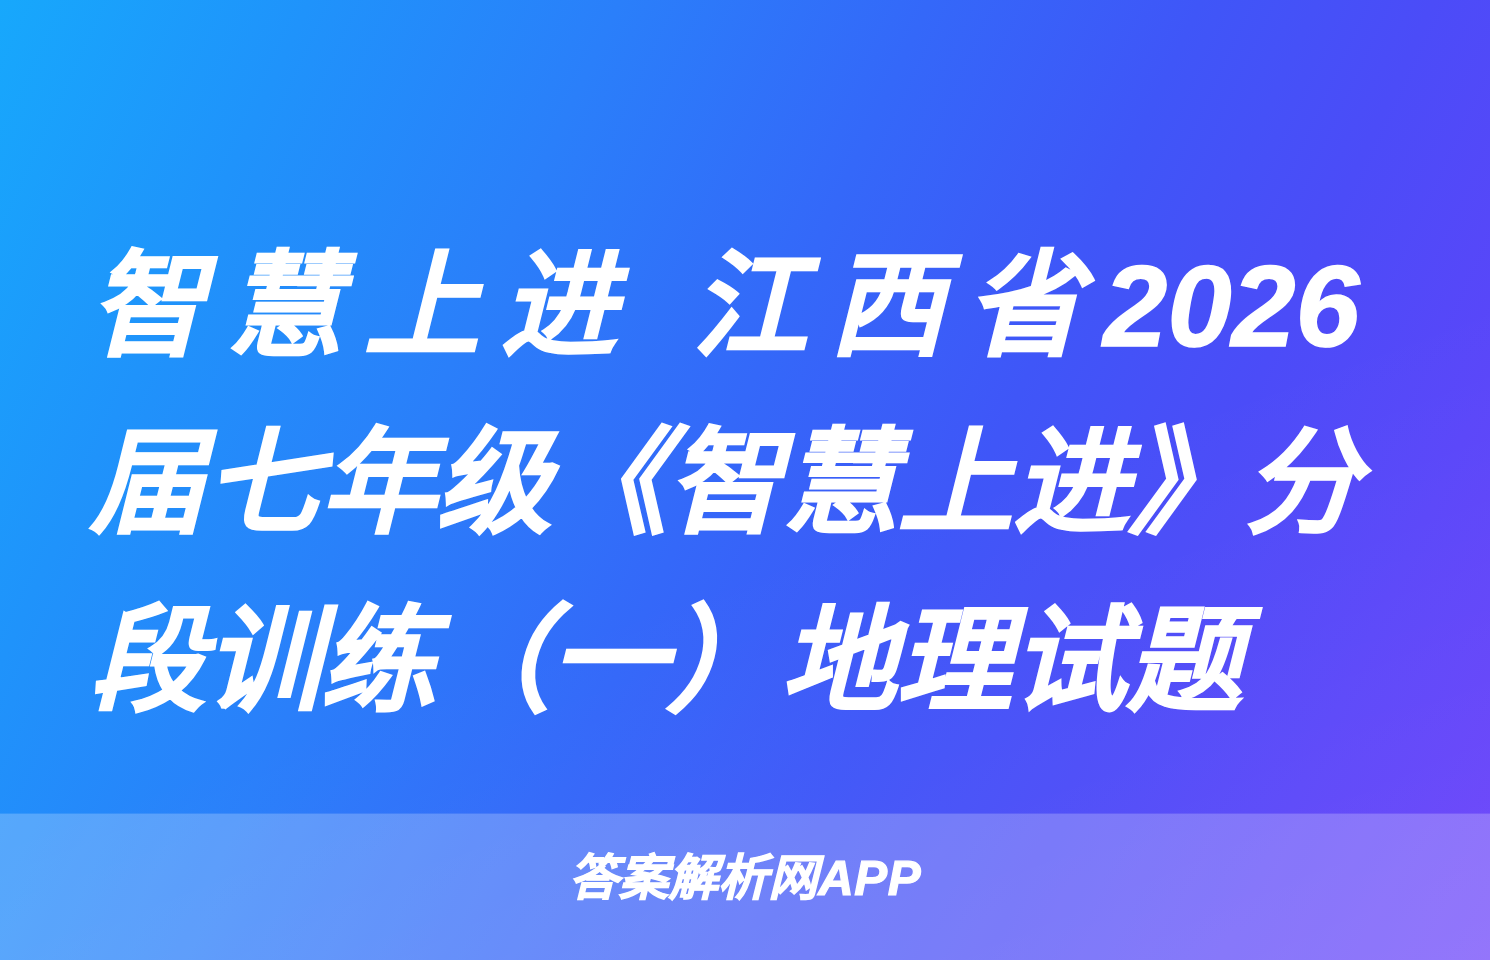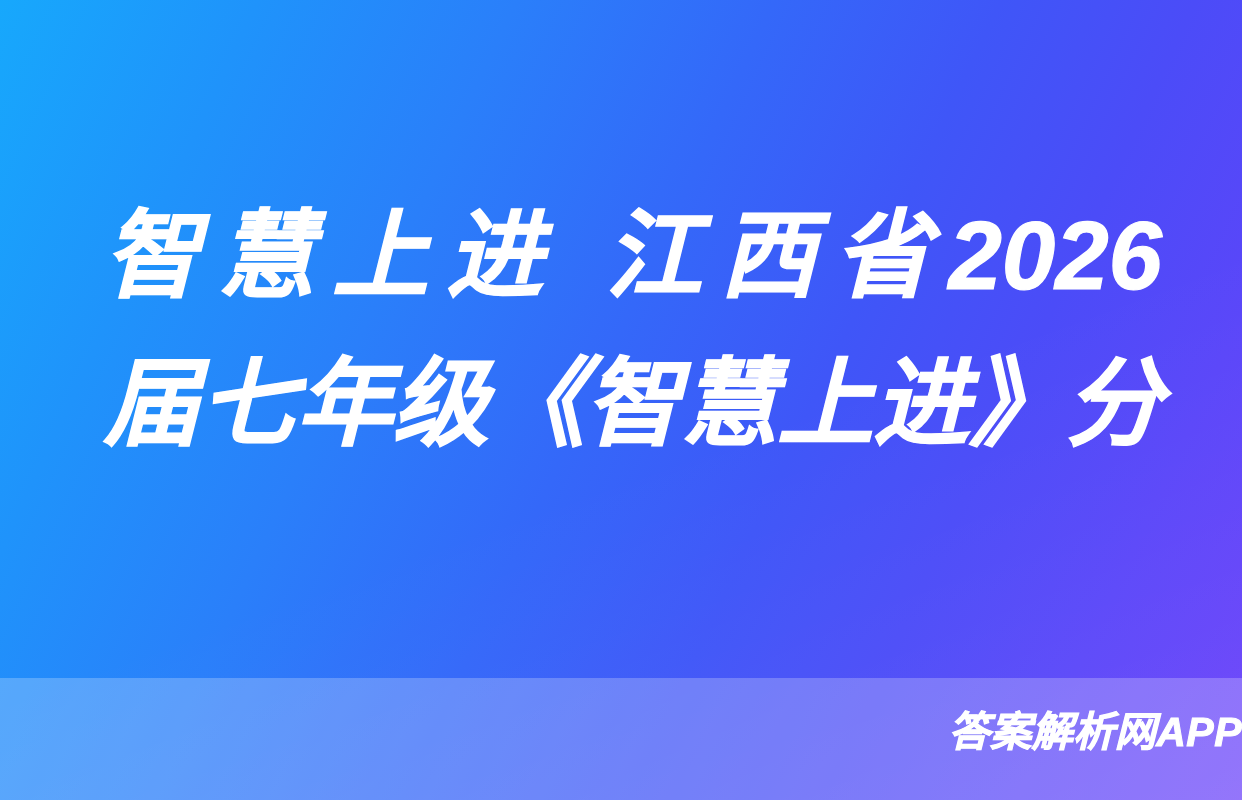--- a/index.html
+++ b/index.html
@@ -37,21 +37,21 @@
       linear-gradient(160deg,
         rgba(255,255,255,0.00) 0%,
         rgba(255,255,255,0.00) 55%,
         rgba(255,255,255,0.06) 100%);
     pointer-events: none;
   }
 
   
   .title-block {
     position: absolute;
-    left: 104px;
+    left: 75px;
     top: 182px;
     width: 1058px;
     z-index: 3;
   }
 
   .title-line {
     color: #ffffff;
     font-size: 96px;
     line-height: 148px;
     font-weight: 700;
@@ -81,21 +81,21 @@
   }
 
   .watermark {
     position: absolute;
     left: 0;
     right: 0;
     top: 704px;
     height: 56px;
     display: flex;
     align-items: center;
-    justify-content: flex-end;
+    justify-content: center;
     z-index: 4;
   }
 
   .watermark-text {
     color: #ffffff;
     font-size: 41px;
     font-weight: 700;
     font-style: italic;
     letter-spacing: 0.5px;
     line-height: 1;
@@ -106,19 +106,20 @@
 </head>
 <body>
 
 <div id="poster">
 
   <div class="bottom-band"></div>
 
   <div class="title-block">
     <div class="title-line">智慧上进  江西省2026</div>
     <div class="title-line">届七年级《智慧上进》分</div>
+    <div class="title-line last">段训练（一）地理试题</div>
   </div>
 
   <div class="watermark">
     <span class="watermark-text">答案解析网APP</span>
   </div>
 
 </div>
 
 </body></html>

